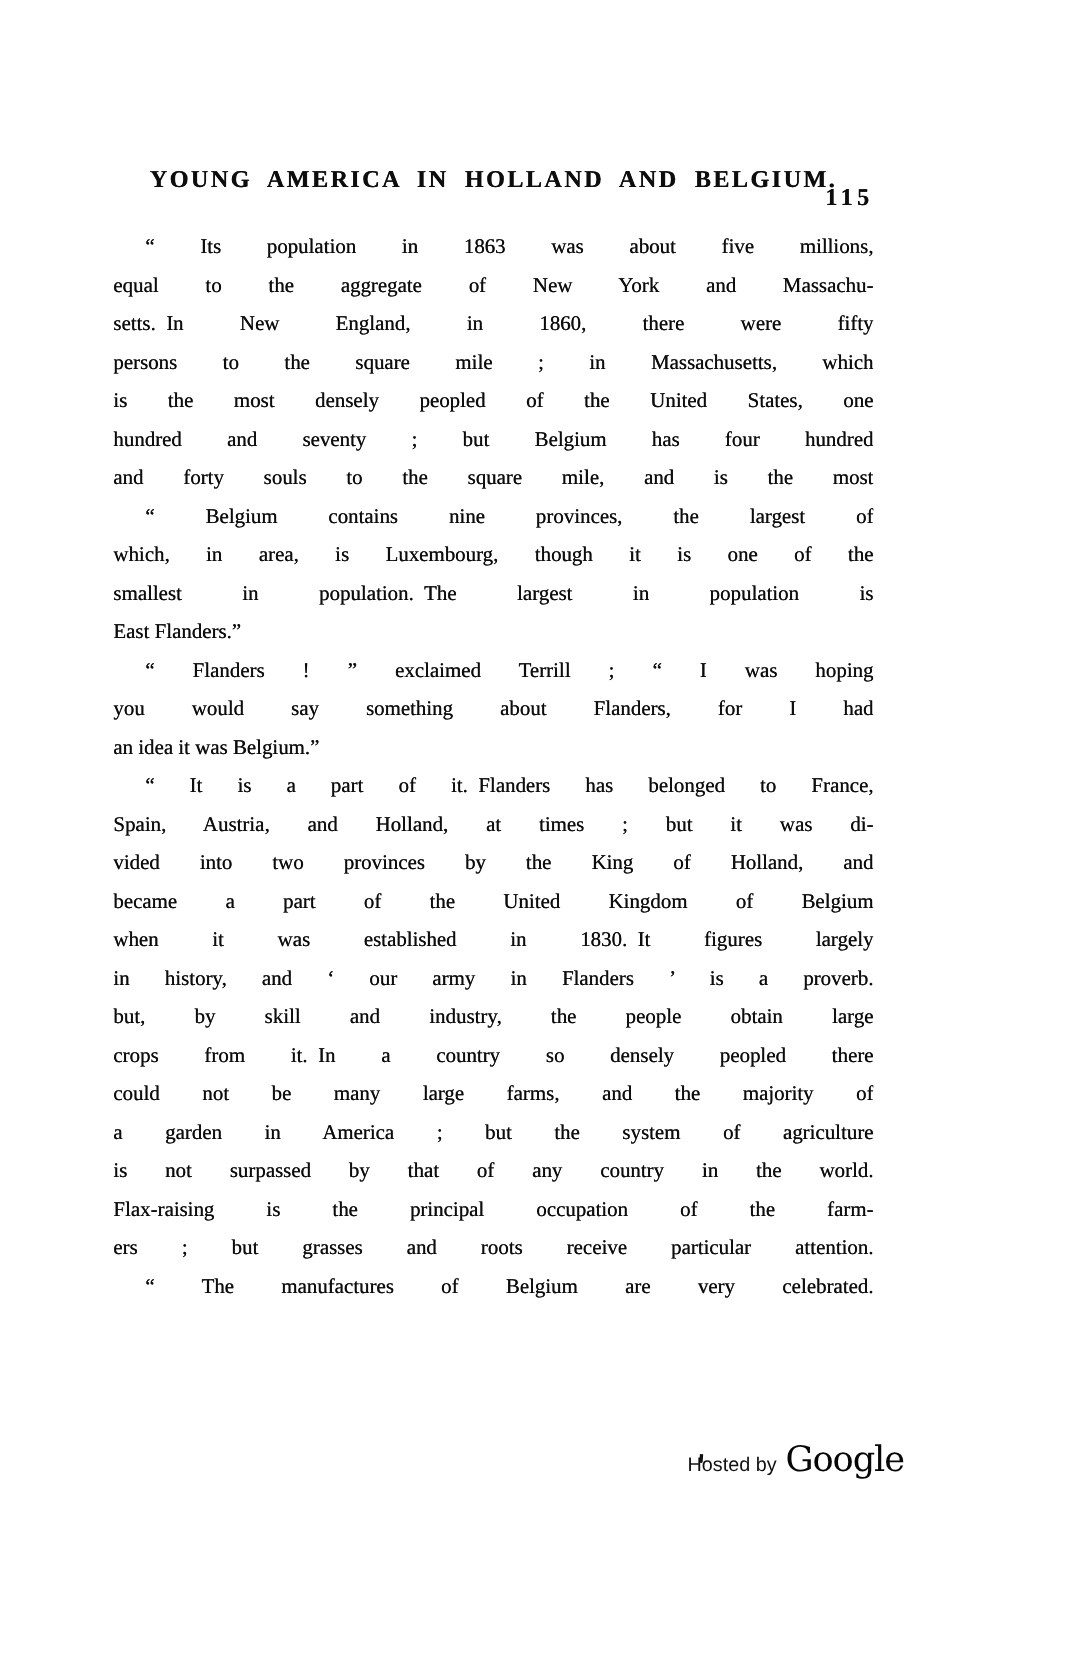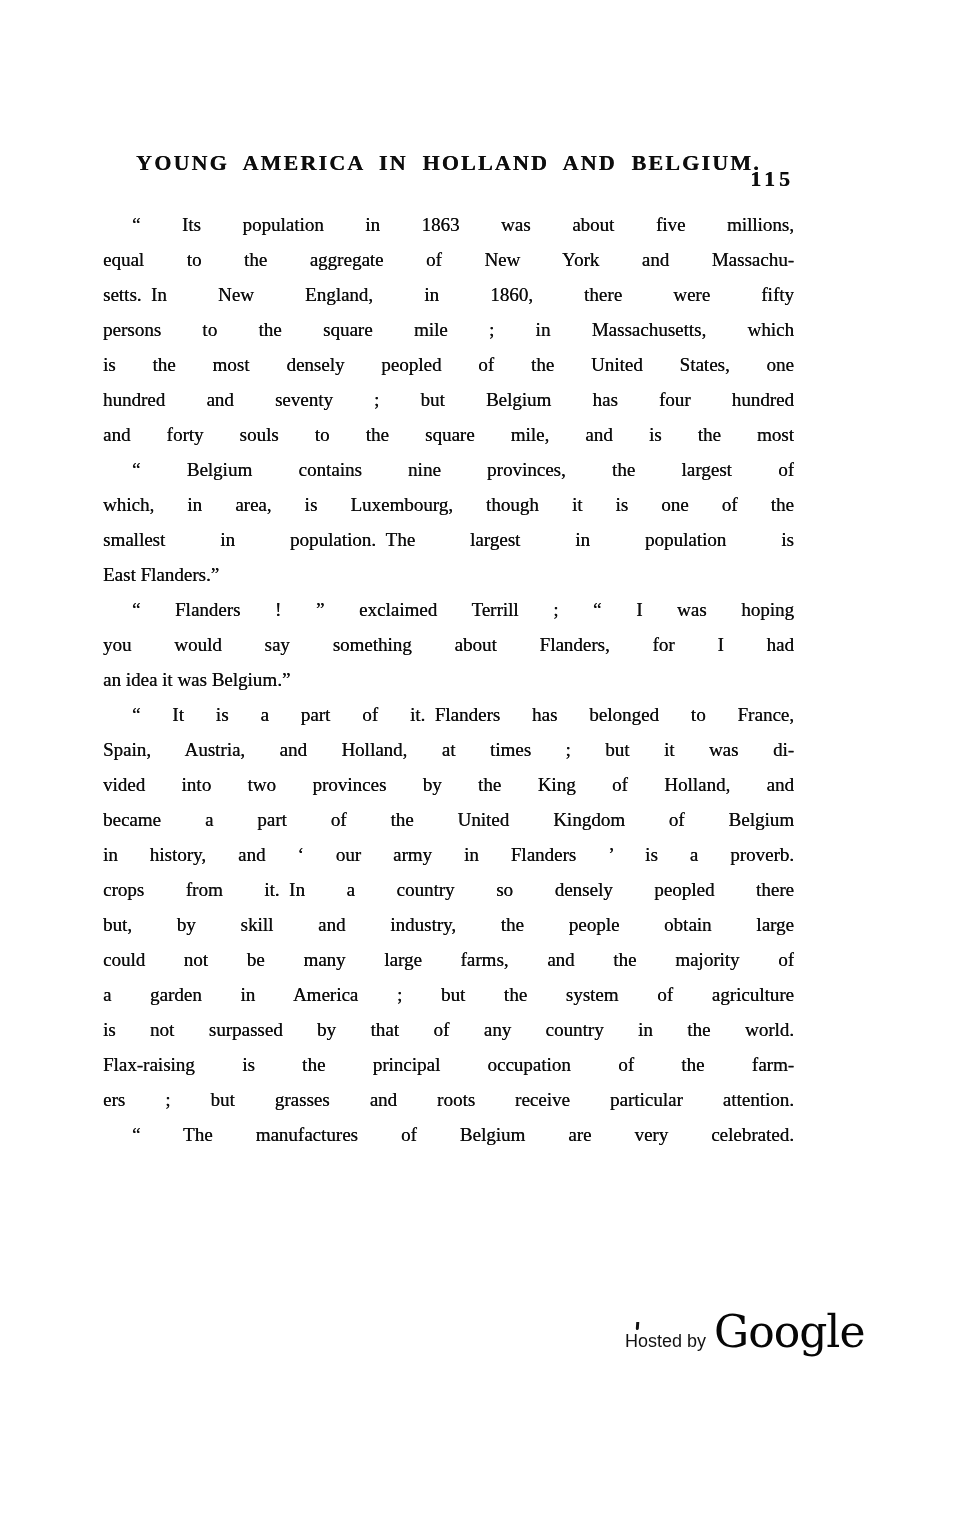--- a/index.html
+++ b/index.html
@@ -77,21 +77,21 @@
     gap: 8px;
     color: #000;
   }
   .footer-brand .hosted-by {
     font-family: "Liberation Sans", sans-serif;
     font-size: 18px;
     color: #111;
   }
   .footer-brand .brand-google {
     font-family: "DejaVu Serif", serif;
-    font-size: 44px;
+    font-size: 32px;
     letter-spacing: -1px;
     line-height: 1;
     color: #060606;
   }
 </style>
 </head>
 <body>
 
 <div class="page">
 
@@ -119,25 +119,26 @@
       <div class="para">
         <div class="line first">“ Flanders ! ” exclaimed Terrill ; “ I was hoping</div>
         <div class="line">you would say something about Flanders, for I had</div>
         <div class="line last">an idea it was Belgium.”</div>
       </div>
       <div class="para">
         <div class="line first">“ It is a part of it. Flanders has belonged to France,</div>
         <div class="line">Spain, Austria, and Holland, at times ; but it was di-</div>
         <div class="line">vided into two provinces by the King of Holland, and</div>
         <div class="line">became a part of the United Kingdom of Belgium</div>
+        <div class="line">when it was established in 1830. It figures largely</div>
         <div class="line last fill">in history, and ‘ our army in Flanders ’ is a proverb.</div>
       </div>
       <div class="para">
+        <div class="line">but, by skill and industry, the people obtain large</div>
         <div class="line">crops from it. In a country so densely peopled there</div>
-        <div class="line">but, by skill and industry, the people obtain large</div>
         <div class="line">could not be many large farms, and the majority of</div>
         <div class="line">a garden in America ; but the system of agriculture</div>
         <div class="line">is not surpassed by that of any country in the world.</div>
         <div class="line">Flax-raising is the principal occupation of the farm-</div>
         <div class="line">ers ; but grasses and roots receive particular attention.</div>
       </div>
       <div class="para">
         <div class="line first last fill">“ The manufactures of Belgium are very celebrated.</div>
       </div>
     </div>

